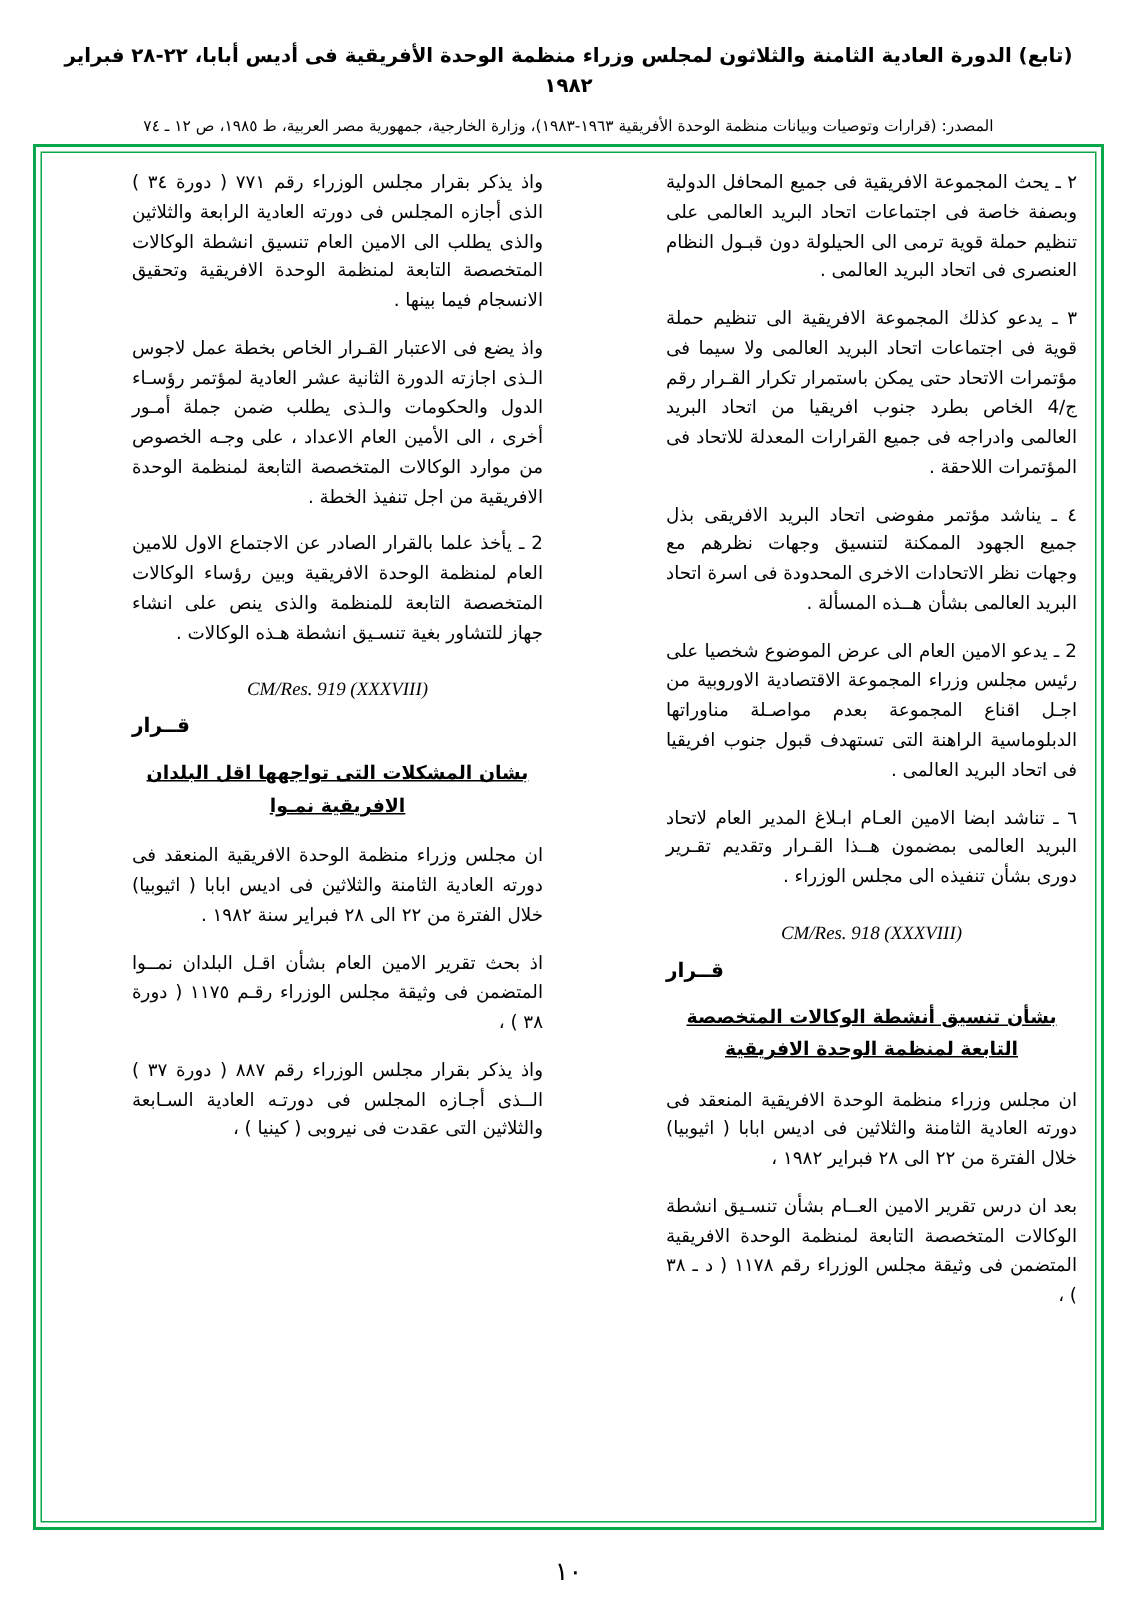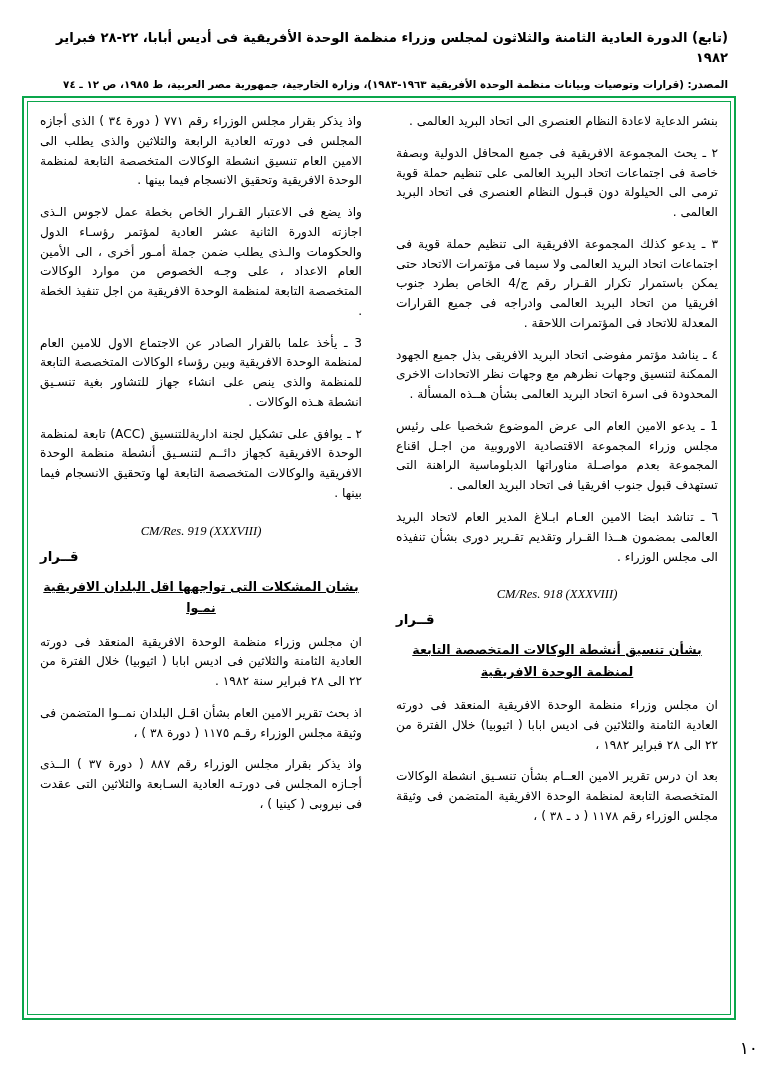--- a/index.html
+++ b/index.html
@@ -16,32 +16,33 @@
     overflow: hidden;
   }
   .page {
     width: 758px;
     height: 1078px;
     position: relative;
     box-sizing: border-box;
     padding: 0;
   }
   .header {
+    text-align: center;
     padding: 28px 30px 0 30px;
   }
   .header .title {
     font-size: 13.2px;
     font-weight: bold;
     letter-spacing: 0px;
     line-height: 1.5;
     direction: rtl;
   }
   .header .source {
     font-size: 10.3px;
-    font-weight: bold;
+    font-weight: normal;
     margin-top: 9px;
     direction: rtl;
     line-height: 1.5;
   }
   .frame {
     position: absolute;
     top: 96px;
     right: 22px;
     left: 22px;
     bottom: 58px;
@@ -61,20 +62,21 @@
     left: 40px;
     bottom: 70px;
     display: flex;
     flex-direction: row;
     gap: 34px;
     direction: rtl;
   }
   .col {
     flex: 1 1 0;
     direction: rtl;
+    margin-left: 48px;
   }
   p.para {
     margin: 0 0 12px 0;
     font-size: 12.2px;
     line-height: 1.62;
     text-align: justify;
     text-align-last: right;
     direction: rtl;
   }
   .res-id {
@@ -98,21 +100,21 @@
     font-weight: bold;
     line-height: 1.7;
     margin: 0 0 14px 0;
     text-decoration: underline;
   }
   .page-number {
     position: absolute;
     bottom: 20px;
     left: 0;
     right: 0;
-    text-align: right;
+    text-align: center;
     font-size: 17px;
     letter-spacing: 2px;
   }
 </style>
 </head>
 <body>
 
 <div class="page">
 
   <div class="header">
@@ -120,40 +122,38 @@
     <div class="source">المصدر: (قرارات وتوصيات وبيانات منظمة الوحدة الأفريقية ١٩٦٣-١٩٨٣)، وزارة الخارجية، جمهورية مصر العربية، ط ١٩٨٥، ص ١٢ ـ ٧٤</div>
   </div>
 
   <div class="frame">
     <div class="frame-inner"></div>
   </div>
 
   <div class="columns">
 
     <div class="col">
-      <p class="para">بنشر الدعاية لاعادة النظام العنصرى الى اتحاد البريد العالمى .</p>
       <p class="para">٢ ـ يحث المجموعة الافريقية فى جميع المحافل الدولية وبصفة خاصة فى اجتماعات اتحاد البريد العالمى على تنظيم حملة قوية ترمى الى الحيلولة دون قبـول النظام العنصرى فى اتحاد البريد العالمى .</p>
       <p class="para">٣ ـ يدعو كذلك المجموعة الافريقية الى تنظيم حملة قوية فى اجتماعات اتحاد البريد العالمى ولا سيما فى مؤتمرات الاتحاد حتى يمكن باستمرار تكرار القـرار رقم ج/4 الخاص بطرد جنوب افريقيا من اتحاد البريد العالمى وادراجه فى جميع القرارات المعدلة للاتحاد فى المؤتمرات اللاحقة .</p>
       <p class="para">٤ ـ يناشد مؤتمر مفوضى اتحاد البريد الافريقى بذل جميع الجهود الممكنة لتنسيق وجهات نظرهم مع وجهات نظر الاتحادات الاخرى المحدودة فى اسرة اتحاد البريد العالمى بشأن هــذه المسألة .</p>
-      <p class="para">1 ـ يدعو الامين العام الى عرض الموضوع شخصيا على رئيس مجلس وزراء المجموعة الاقتصادية الاوروبية من اجـل اقناع المجموعة بعدم مواصـلة مناوراتها الدبلوماسية الراهنة التى تستهدف قبول جنوب افريقيا فى اتحاد البريد العالمى .</p>
+      <p class="para">2 ـ يدعو الامين العام الى عرض الموضوع شخصيا على رئيس مجلس وزراء المجموعة الاقتصادية الاوروبية من اجـل اقناع المجموعة بعدم مواصـلة مناوراتها الدبلوماسية الراهنة التى تستهدف قبول جنوب افريقيا فى اتحاد البريد العالمى .</p>
       <p class="para">٦ ـ تناشد ابضا الامين العـام ابـلاغ المدير العام لاتحاد البريد العالمى بمضمون هــذا القـرار وتقديم تقـرير دورى بشأن تنفيذه الى مجلس الوزراء .</p>
 
       <div class="res-id">CM/Res. 918 (XXXVIII)</div>
       <div class="res-word">قــرار</div>
       <div class="res-subject">بشأن تنسيق أنشطة الوكالات المتخصصة التابعة لمنظمة الوحدة الافريقية</div>
 
       <p class="para">ان مجلس وزراء منظمة الوحدة الافريقية المنعقد فى دورته العادية الثامنة والثلاثين فى اديس ابابا ( اثيوبيا) خلال الفترة من ٢٢ الى ٢٨ فبراير ١٩٨٢ ،</p>
       <p class="para">بعد ان درس تقرير الامين العــام بشأن تنسـيق انشطة الوكالات المتخصصة التابعة لمنظمة الوحدة الافريقية المتضمن فى وثيقة مجلس الوزراء رقم ١١٧٨ ( د ـ ٣٨ ) ،</p>
     </div>
 
     <div class="col">
       <p class="para">واذ يذكر بقرار مجلس الوزراء رقم ٧٧١ ( دورة ٣٤ ) الذى أجازه المجلس فى دورته العادية الرابعة والثلاثين والذى يطلب الى الامين العام تنسيق انشطة الوكالات المتخصصة التابعة لمنظمة الوحدة الافريقية وتحقيق الانسجام فيما بينها .</p>
       <p class="para">واذ يضع فى الاعتبار القـرار الخاص بخطة عمل لاجوس الـذى اجازته الدورة الثانية عشر العادية لمؤتمر رؤسـاء الدول والحكومات والـذى يطلب ضمن جملة أمـور أخرى ، الى الأمين العام الاعداد ، على وجـه الخصوص من موارد الوكالات المتخصصة التابعة لمنظمة الوحدة الافريقية من اجل تنفيذ الخطة .</p>
-      <p class="para">3 ـ يأخذ علما بالقرار الصادر عن الاجتماع الاول للامين العام لمنظمة الوحدة الافريقية وبين رؤساء الوكالات المتخصصة التابعة للمنظمة والذى ينص على انشاء جهاز للتشاور بغية تنسـيق انشطة هـذه الوكالات .</p>
-      <p class="para">٢ ـ يوافق على تشكيل لجنة اداريةللتنسيق (ACC) تابعة لمنظمة الوحدة الافريقية كجهاز دائــم لتنسـيق أنشطة منظمة الوحدة الافريقية والوكالات المتخصصة التابعة لها وتحقيق الانسجام فيما بينها .</p>
+      <p class="para">2 ـ يأخذ علما بالقرار الصادر عن الاجتماع الاول للامين العام لمنظمة الوحدة الافريقية وبين رؤساء الوكالات المتخصصة التابعة للمنظمة والذى ينص على انشاء جهاز للتشاور بغية تنسـيق انشطة هـذه الوكالات .</p>
 
       <div class="res-id">CM/Res. 919 (XXXVIII)</div>
       <div class="res-word">قــرار</div>
       <div class="res-subject">بشان المشكلات التى تواجهها اقل البلدان الافريقية نمـوا</div>
 
       <p class="para">ان مجلس وزراء منظمة الوحدة الافريقية المنعقد فى دورته العادية الثامنة والثلاثين فى اديس ابابا ( اثيوبيا) خلال الفترة من ٢٢ الى ٢٨ فبراير سنة ١٩٨٢ .</p>
       <p class="para">اذ بحث تقرير الامين العام بشأن اقـل البلدان نمــوا المتضمن فى وثيقة مجلس الوزراء رقـم ١١٧٥ ( دورة ٣٨ ) ،</p>
       <p class="para">واذ يذكر بقرار مجلس الوزراء رقم ٨٨٧ ( دورة ٣٧ ) الــذى أجـازه المجلس فى دورتـه العادية السـابعة والثلاثين التى عقدت فى نيروبى ( كينيا ) ،</p>
     </div>
 

